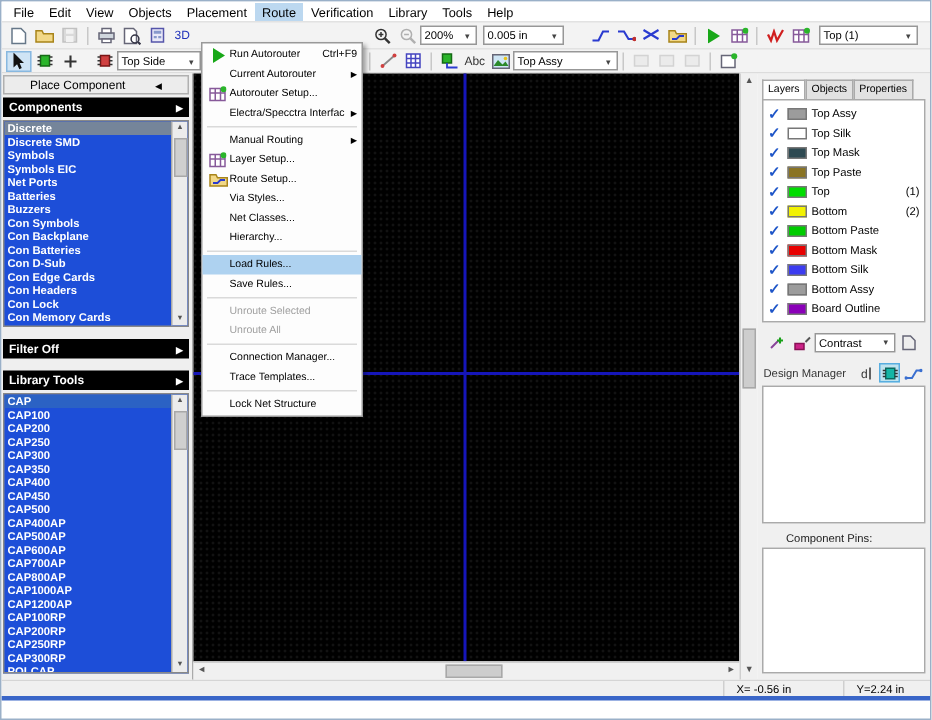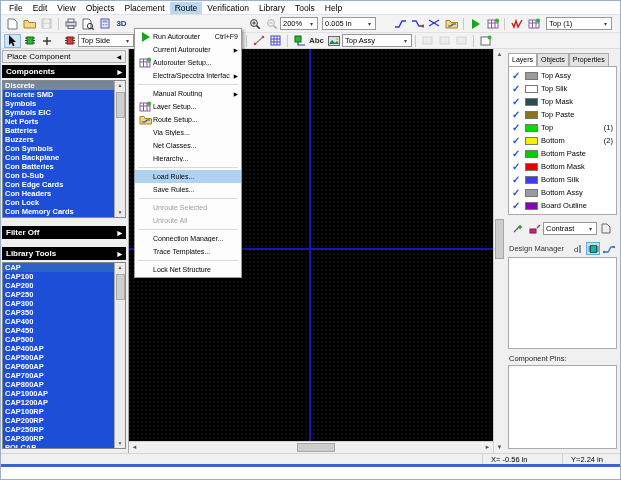--- a/index.html
+++ b/index.html
@@ -17,30 +17,30 @@
   .menu-item{padding:1px 5px;font-size:8.5px;white-space:nowrap}
   .menu-item.active{background:#bcd8f0}
   
   .toolbar{display:flex;align-items:center;background:#f3f3f3;border-top:1px solid #e2e2e2;padding:0 3px}
   #toolbar1{height:18px}
   #toolbar2{height:17px;border-bottom:1px solid #dcdcdc}
   .tbicon{width:17px;height:14px;display:flex;align-items:center;justify-content:center;flex:0 0 auto}
   .tbicon.disabled{opacity:.35;filter:grayscale(1)}
   .tbicon.pressed{background:#cfe4f5;border:1px solid #88b8e0}
   .tb-sep{width:1px;height:12px;background:#c8c8c8;margin:0 3px;flex:0 0 auto}
-  .txticon{font-size:8px;font-weight:bold;color:#2233bb}
+  .txticon{font-size:8px;font-weight:normal;color:#2233bb}
   .combo{height:13px;background:#fff;border:1px solid #979797;display:flex;align-items:center;
     font-size:7.5px;padding-left:2px;flex:0 0 auto;white-space:nowrap;overflow:hidden}
   .combo .arrow{margin-left:auto;width:11px;text-align:center;color:#444;font-size:6px}
   .sp{flex:0 0 auto}
   
   .main{display:flex;height:404px}
   
   .sidebar{width:128px;background:#efefef;border-right:1px solid #aaa;display:flex;flex-direction:column;padding:1px 2px 2px 1px}
-  .sb-header{height:13px;background:#ececec;border:1px solid #b0b0b0;display:flex;align-items:center;padding:0 4px;font-size:8px}
+  .sb-header{height:13px;background:#ececec;border:1px solid #b0b0b0;display:flex;align-items:center;padding:0 17px;font-size:8px}
   .sb-header .arr{margin-left:auto;font-size:6px}
   .sb-bar{height:13px;background:#000;color:#fff;font-weight:bold;display:flex;align-items:center;padding:0 4px;font-size:8px;margin-top:2px}
   .sb-bar .arr{margin-left:auto;font-size:6px}
   .sb-list{background:#1d4ed8;border:1px solid #888;position:relative;overflow:hidden;margin-top:2px}
   #parts-list{flex:1;margin-bottom:2px}
   .sb-item{height:9px;line-height:9px;padding-left:2px;color:#fff;font-weight:bold;font-size:7.5px;white-space:nowrap}
   .sb-item.sel-gray{background:#75859a}
   .sb-item.sel-blue{background:#2b62c4}
   .sb-scroll{position:absolute;right:0;top:0;bottom:0;width:11px;background:#ececec;border-left:1px solid #aaa;
     display:flex;flex-direction:column;align-items:center;font-size:5px;color:#555}
@@ -75,21 +75,21 @@
   .layer-name{font-size:7.5px;white-space:nowrap}
   .layer-num{margin-left:auto;font-size:7.5px}
   .lp-iconrow{display:flex;align-items:center;gap:0;margin:6px 1px 2px}
   .lp-combo{width:54px}
   .dm-row{display:flex;align-items:center;gap:2px;margin:5px 1px 2px;font-size:7.5px;color:#333}
   .dm-btn{width:14px;height:13px;display:flex;align-items:center;justify-content:center;border:1px solid transparent}
   .dm-btn.active{background:#bfe3ef;border-color:#58aee0}
   .white-box{background:#fff;border:1px solid #aaa}
   #dm-box{height:92px}
   #pins-box{flex:1;margin-bottom:2px}
-  .pins-label{font-size:7.5px;margin:5px 1px 2px;color:#222}
+  .pins-label{font-size:7.5px;margin:5px 16px 2px;color:#222}
   
   .statusbar{height:11px;background:#f0f0f0;border-top:1px solid #d5d5d5;display:flex;font-size:7.5px;align-items:center}
   .st-cell{border-left:1px solid #cfcfcf;height:100%;display:flex;align-items:center;padding:0 8px;white-space:nowrap}
   .st-fill{flex:1;border-left:none}
   .bottom-edge{height:3px;background:#3a66c8}
   
   .route-menu{position:absolute;left:133px;top:27px;width:108px;background:#fdfdfd;border:1px solid #999;
     box-shadow:2px 2px 3px rgba(0,0,0,.35);z-index:20;padding:1px 0}
   .rm-item{height:13px;display:flex;align-items:center;padding:0 3px 0 2px;font-size:7px;position:relative;white-space:nowrap}
   .rm-item.hl{background:#aed2f0}

